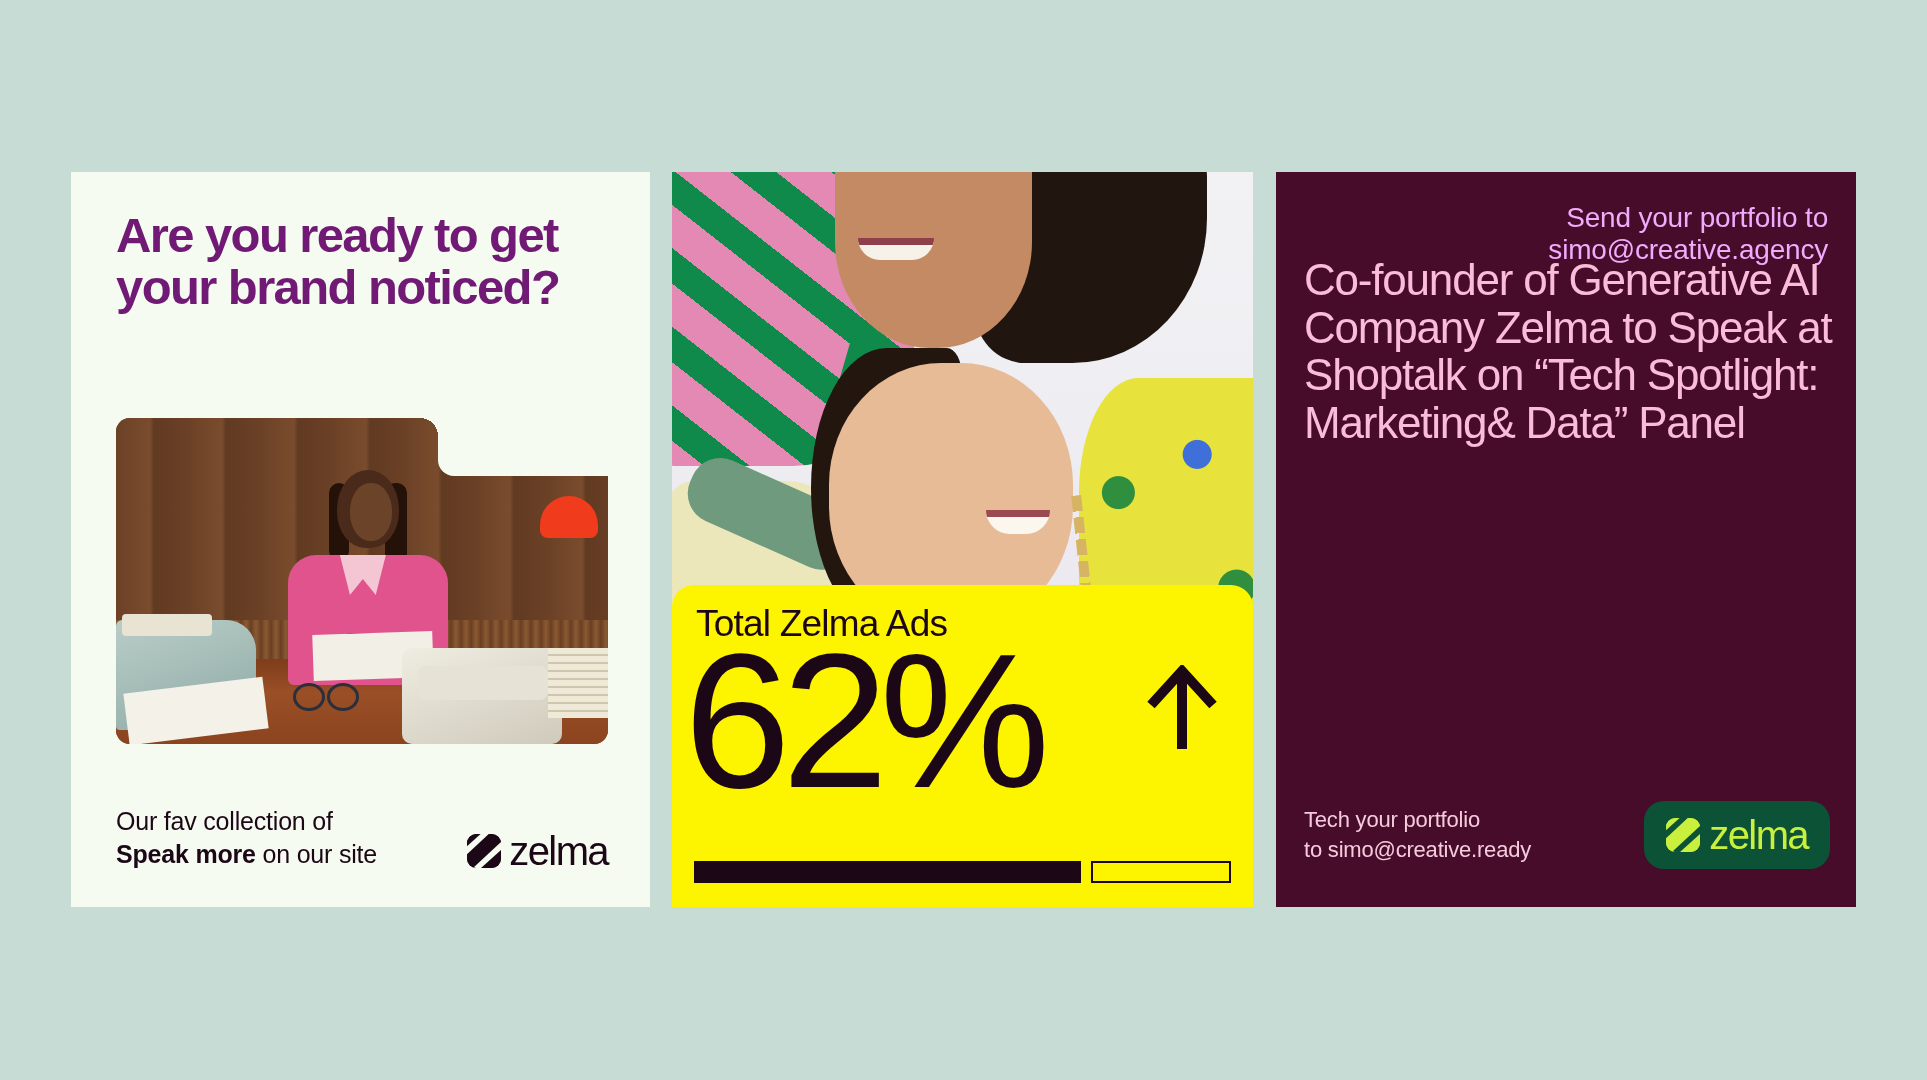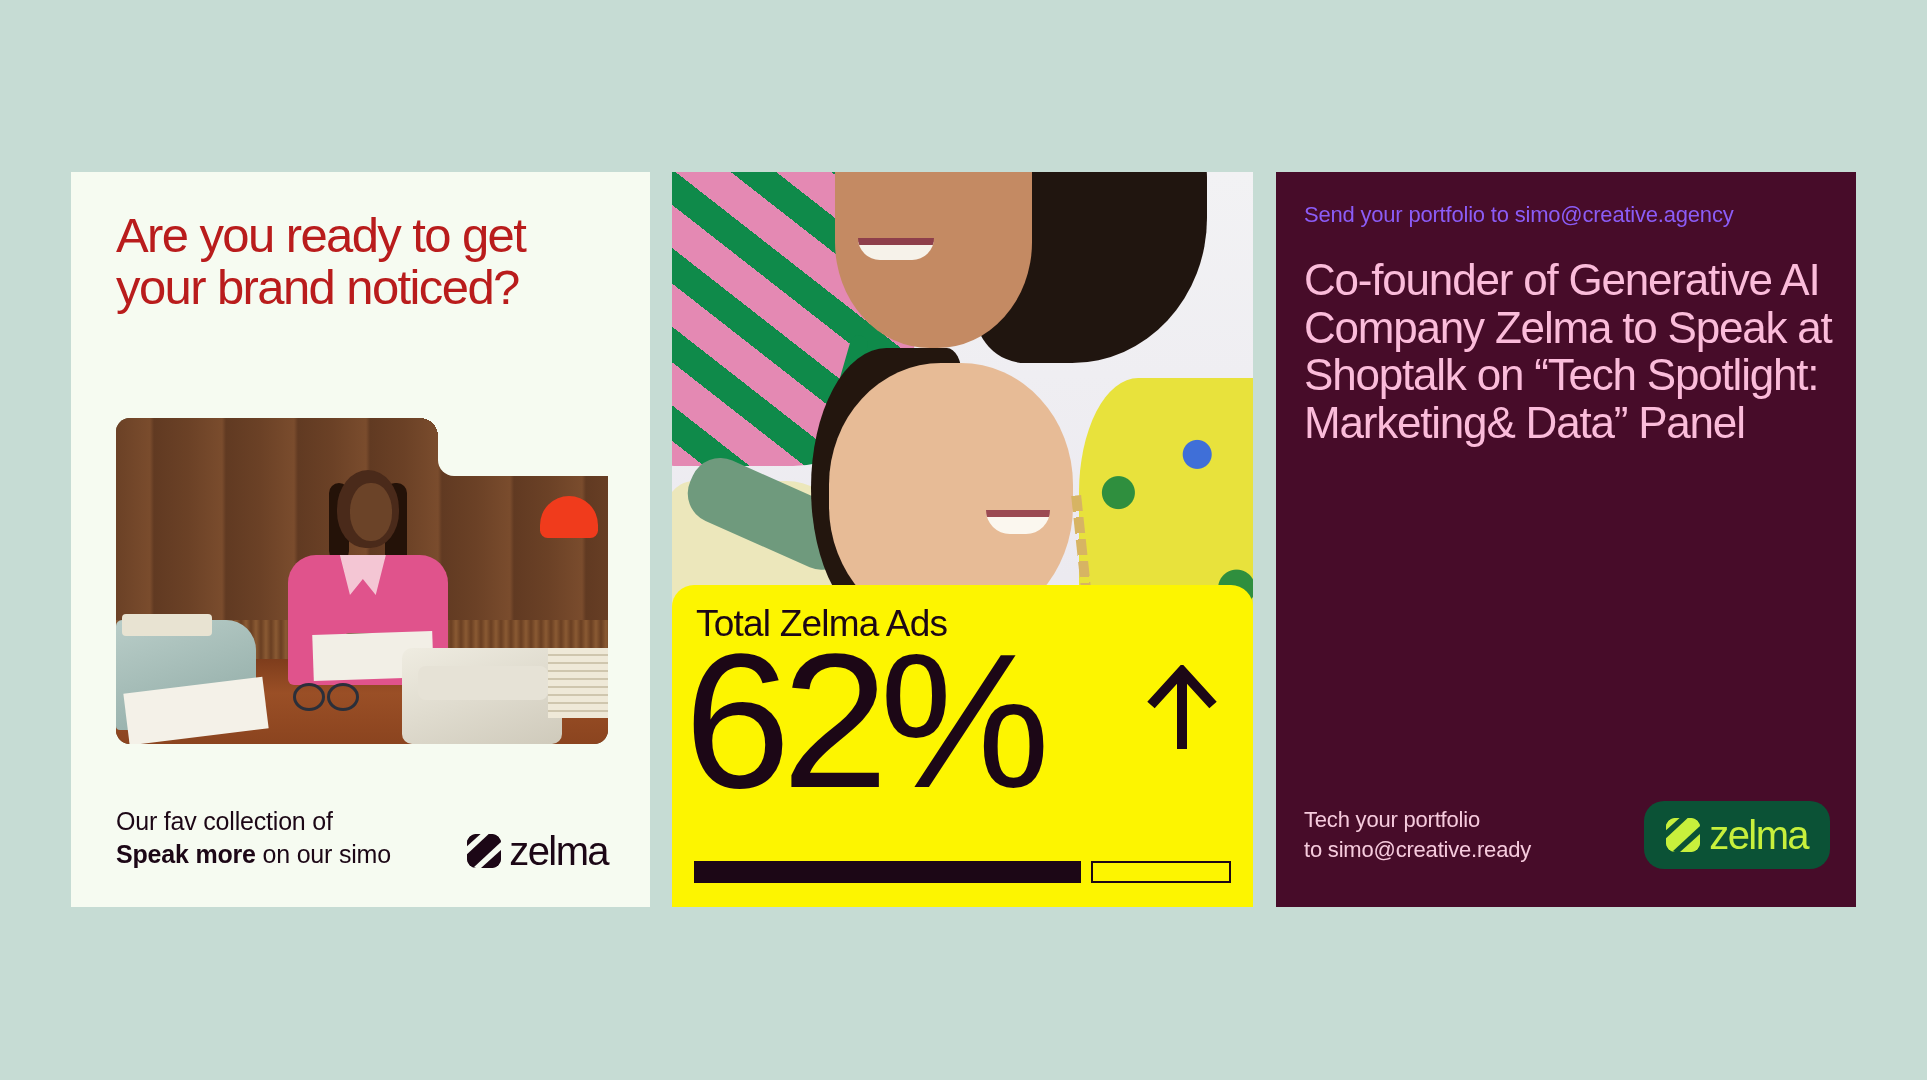--- a/index.html
+++ b/index.html
@@ -12,21 +12,21 @@
   .canvas { position: relative; width: 1927px; height: 1080px; background: #c6dcd4; }
 
   
   .card { position: absolute; top: 172px; height: 735px; overflow: hidden; }
 
   
   #card-ready { left: 71px; width: 579px; background: #f6fbf1; }
   .c1-head {
     position: absolute; left: 45px; top: 38px; width: 500px;
     font-size: 49px; line-height: 1.06; letter-spacing: -1.6px;
-    font-weight: 400; color: #b91c1c;
+    font-weight: 700; color: #701a75;
   }
   .c1-photo {
     position: absolute; left: 45px; top: 246px; width: 492px; height: 326px;
     background: #5a3721;
     border-radius: 14px;
   }
   
   .c1-photo-inner { position:absolute; inset:0; border-radius:14px; overflow:hidden;
      -webkit-mask-image: none; }
   .c1-notch {
@@ -159,21 +159,21 @@
     line-height:1; color:#1c0716; letter-spacing:-9px; font-weight:400; }
   .c2-arrow { position:absolute; right:36px; top:80px; width:70px; height:86px; }
   .c2-bar-wrap { position:absolute; left:22px; right:22px; bottom:24px;
     display:flex; align-items:center; gap:10px; height:22px; }
   .c2-bar-fill { height:22px; background:#1c0716; }
   .c2-bar-empty { height:22px; border:2px solid #1c0716; flex:1; }
 
   
   #card-news { left: 1276px; width: 580px; background:#470c29; }
   .c3-kicker { position:absolute; left:28px; top:30px; right:28px;
-    font-size:22px; color:#8b5cf6; letter-spacing:-0.2px; }
+    font-size:28px; color:#f0abfc; letter-spacing:-0.2px;text-align:right; }
   .c3-head { position:absolute; left:28px; top:84px; right:14px;
     font-size:44px; line-height:1.08; letter-spacing:-1.2px; color:#fbbcda; }
   .c3-foot { position:absolute; left:28px; bottom:38px; right:26px;
     display:flex; align-items:center; justify-content:space-between; }
   .c3-foot-txt { font-size:22px; line-height:1.35; color:#f6cbdd; letter-spacing:-0.2px; }
   .c3-badge { background:#0b5236; border-radius:20px; padding:14px 22px;
     display:flex; align-items:center; gap:9px; }
 </style>
 </head>
 <body>
@@ -205,21 +205,21 @@
         <div class="ph-phone"></div>
         <div class="ph-phone-h"></div>
         <div class="ph-stack"></div>
       </div>
       <div class="c1-notch"></div>
     </div>
 
     <div class="c1-foot">
       <div class="c1-foot-txt">
         <div>Our fav collection of</div>
-        <div><b>Speak more</b><span> on our simo</span></div>
+        <div><b>Speak more</b><span> on our site</span></div>
       </div>
       <div class="c1-logo">
         <svg class="zmark dark" viewBox="0 0 34 34">
           <defs>
               <clipPath id="cl1">
                 <rect x="0" y="0" width="34" height="34" rx="9"></rect>
               </clipPath>
             </defs>
           <g clip-path="url(#cl1)">
             <rect x="0" y="0" width="34" height="34" fill="#1c0716"></rect>

